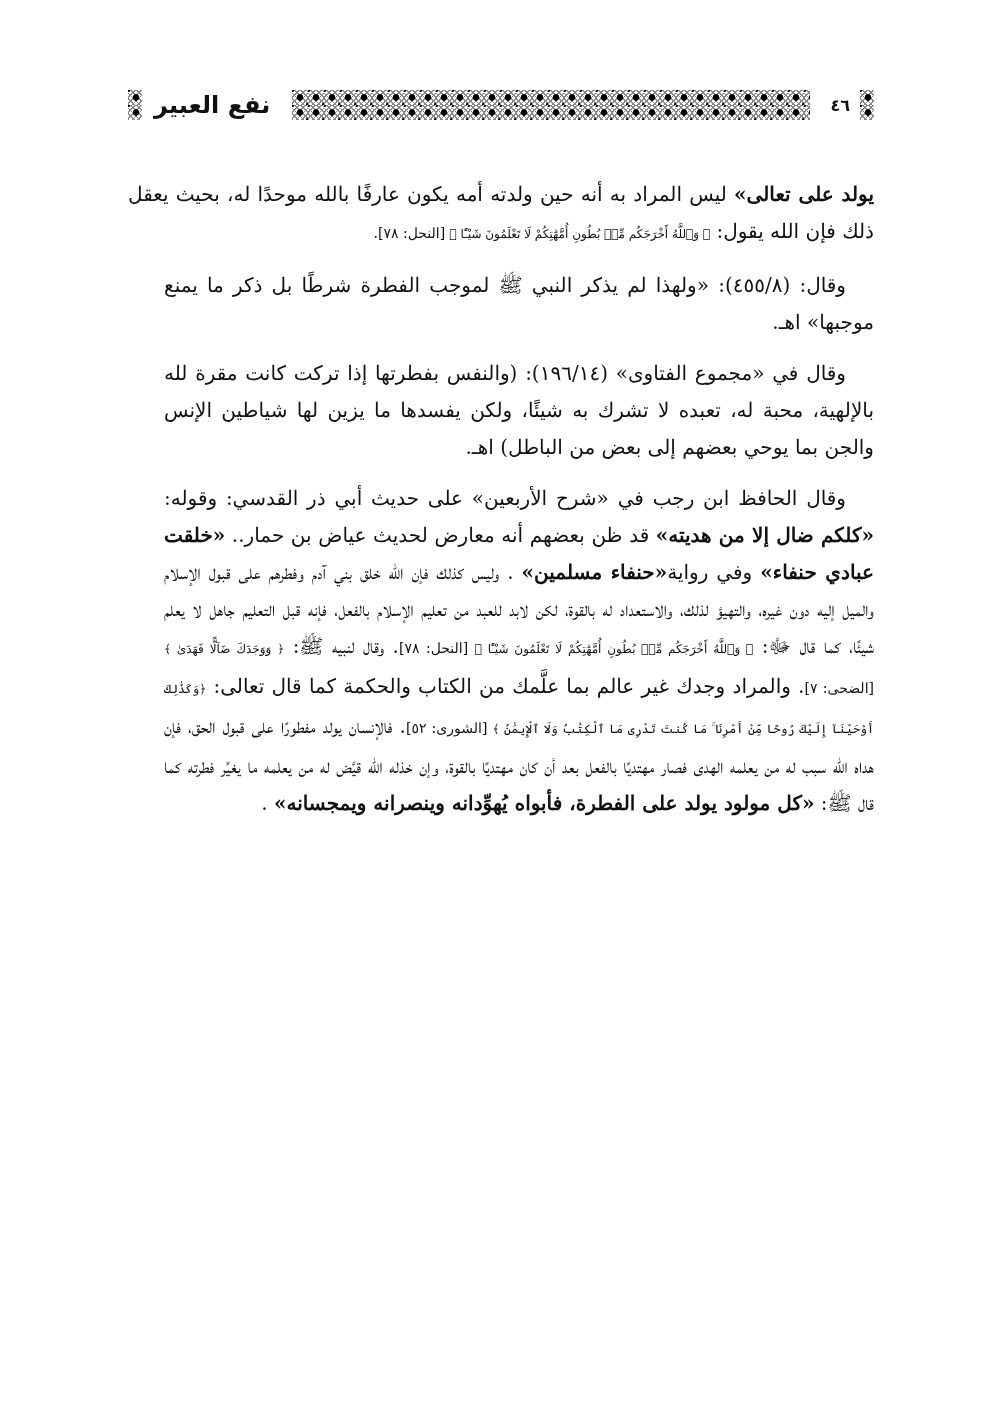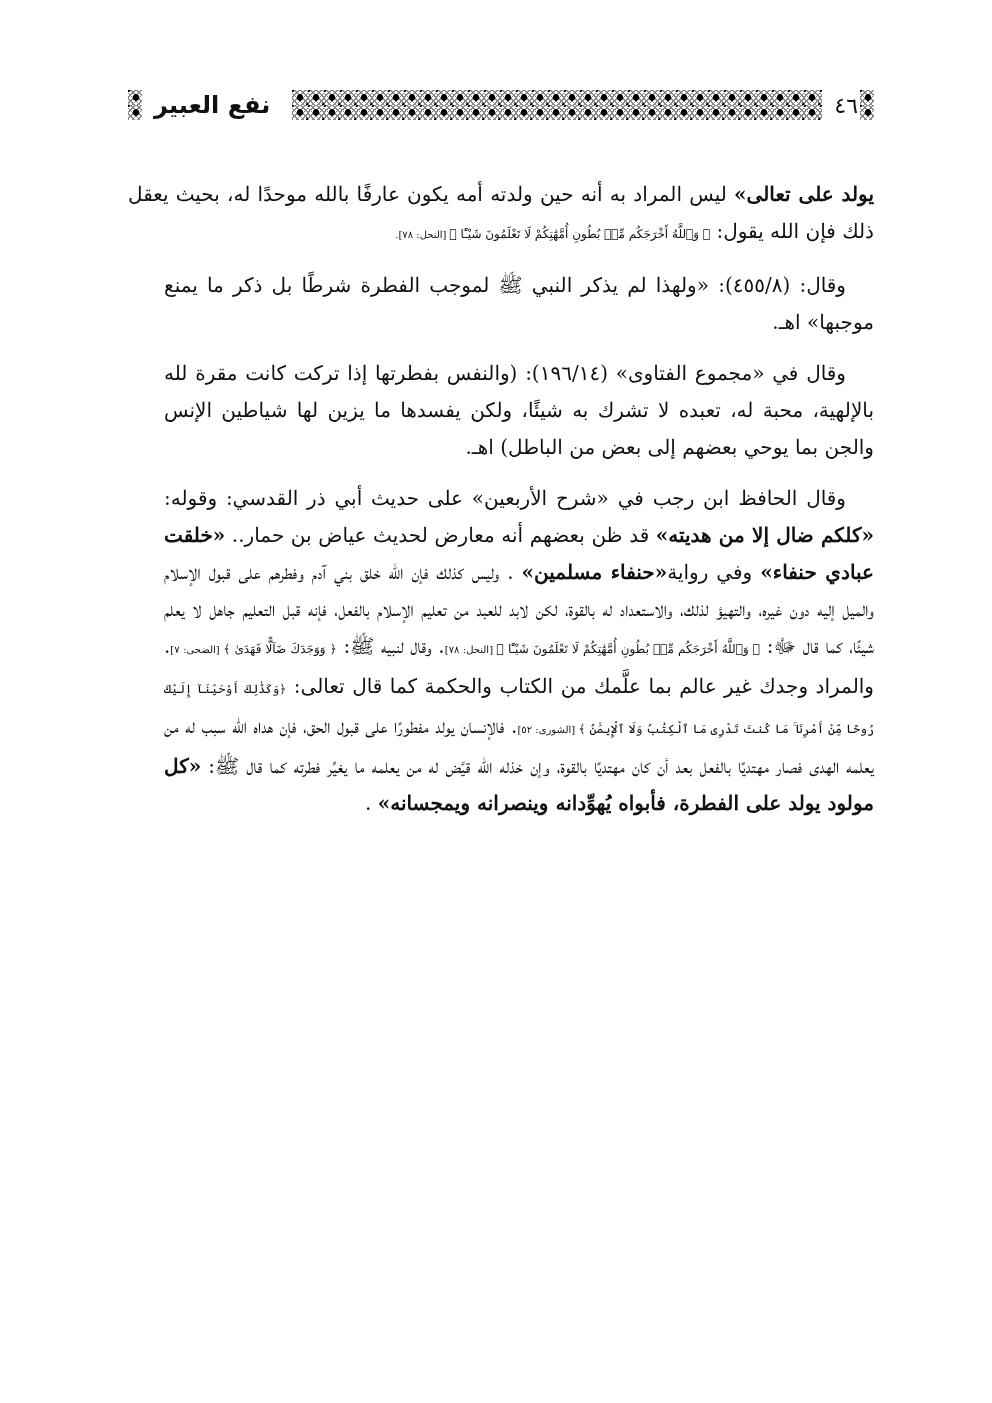--- a/index.html
+++ b/index.html
@@ -10,29 +10,29 @@
   .orn { height: 30px; display: inline-block;
          background-image:
            radial-gradient(circle at 50% 50%, #000 0 3px, transparent 3.5px),
            radial-gradient(circle at 0 0, #000 0 2px, transparent 2.5px),
            radial-gradient(circle at 100% 100%, #000 0 2px, transparent 2.5px),
            repeating-linear-gradient(45deg, #888 0 1px, transparent 1px 4px),
            repeating-linear-gradient(-45deg, #888 0 1px, transparent 1px 4px);
          background-size: 16px 15px; }
   .orn.small { width: 14px; }
   .orn.long { flex: 1; margin: 0 10px; }
-  .pnum { font-family: "DejaVu Sans", sans-serif; font-weight: normal; font-size: 22px; margin: 0 2px; }
+  .pnum { font-family: "DejaVu Sans", sans-serif; font-weight: bold; font-size: 16px; margin: 0 10px; }
   .htitle { font-family: "DejaVu Sans", sans-serif; font-weight: bold; font-size: 24px; margin: 0 12px; }
   .content { position: absolute; top: 176px; left: 128px; width: 746px;
              direction: rtl; text-align: justify; font-size: 20px; line-height: 37px; }
   .content p { margin: 0 0 14px 0; }
   .content p.ind { text-indent: 28px; margin-left: 36px; }
   b { font-weight: bold; }
   .q { font-size: 12px; }
-  .ref { font-size: 10px; }
+  .ref { font-size: 14px; }
 </style>
 </head>
 <body>
 
 <div class="header">
   <span class="orn small"></span>
   <span class="pnum">٤٦</span>
   <span class="orn long"></span>
   <span class="htitle">نفع العبير</span>
   <span class="orn small"></span>

